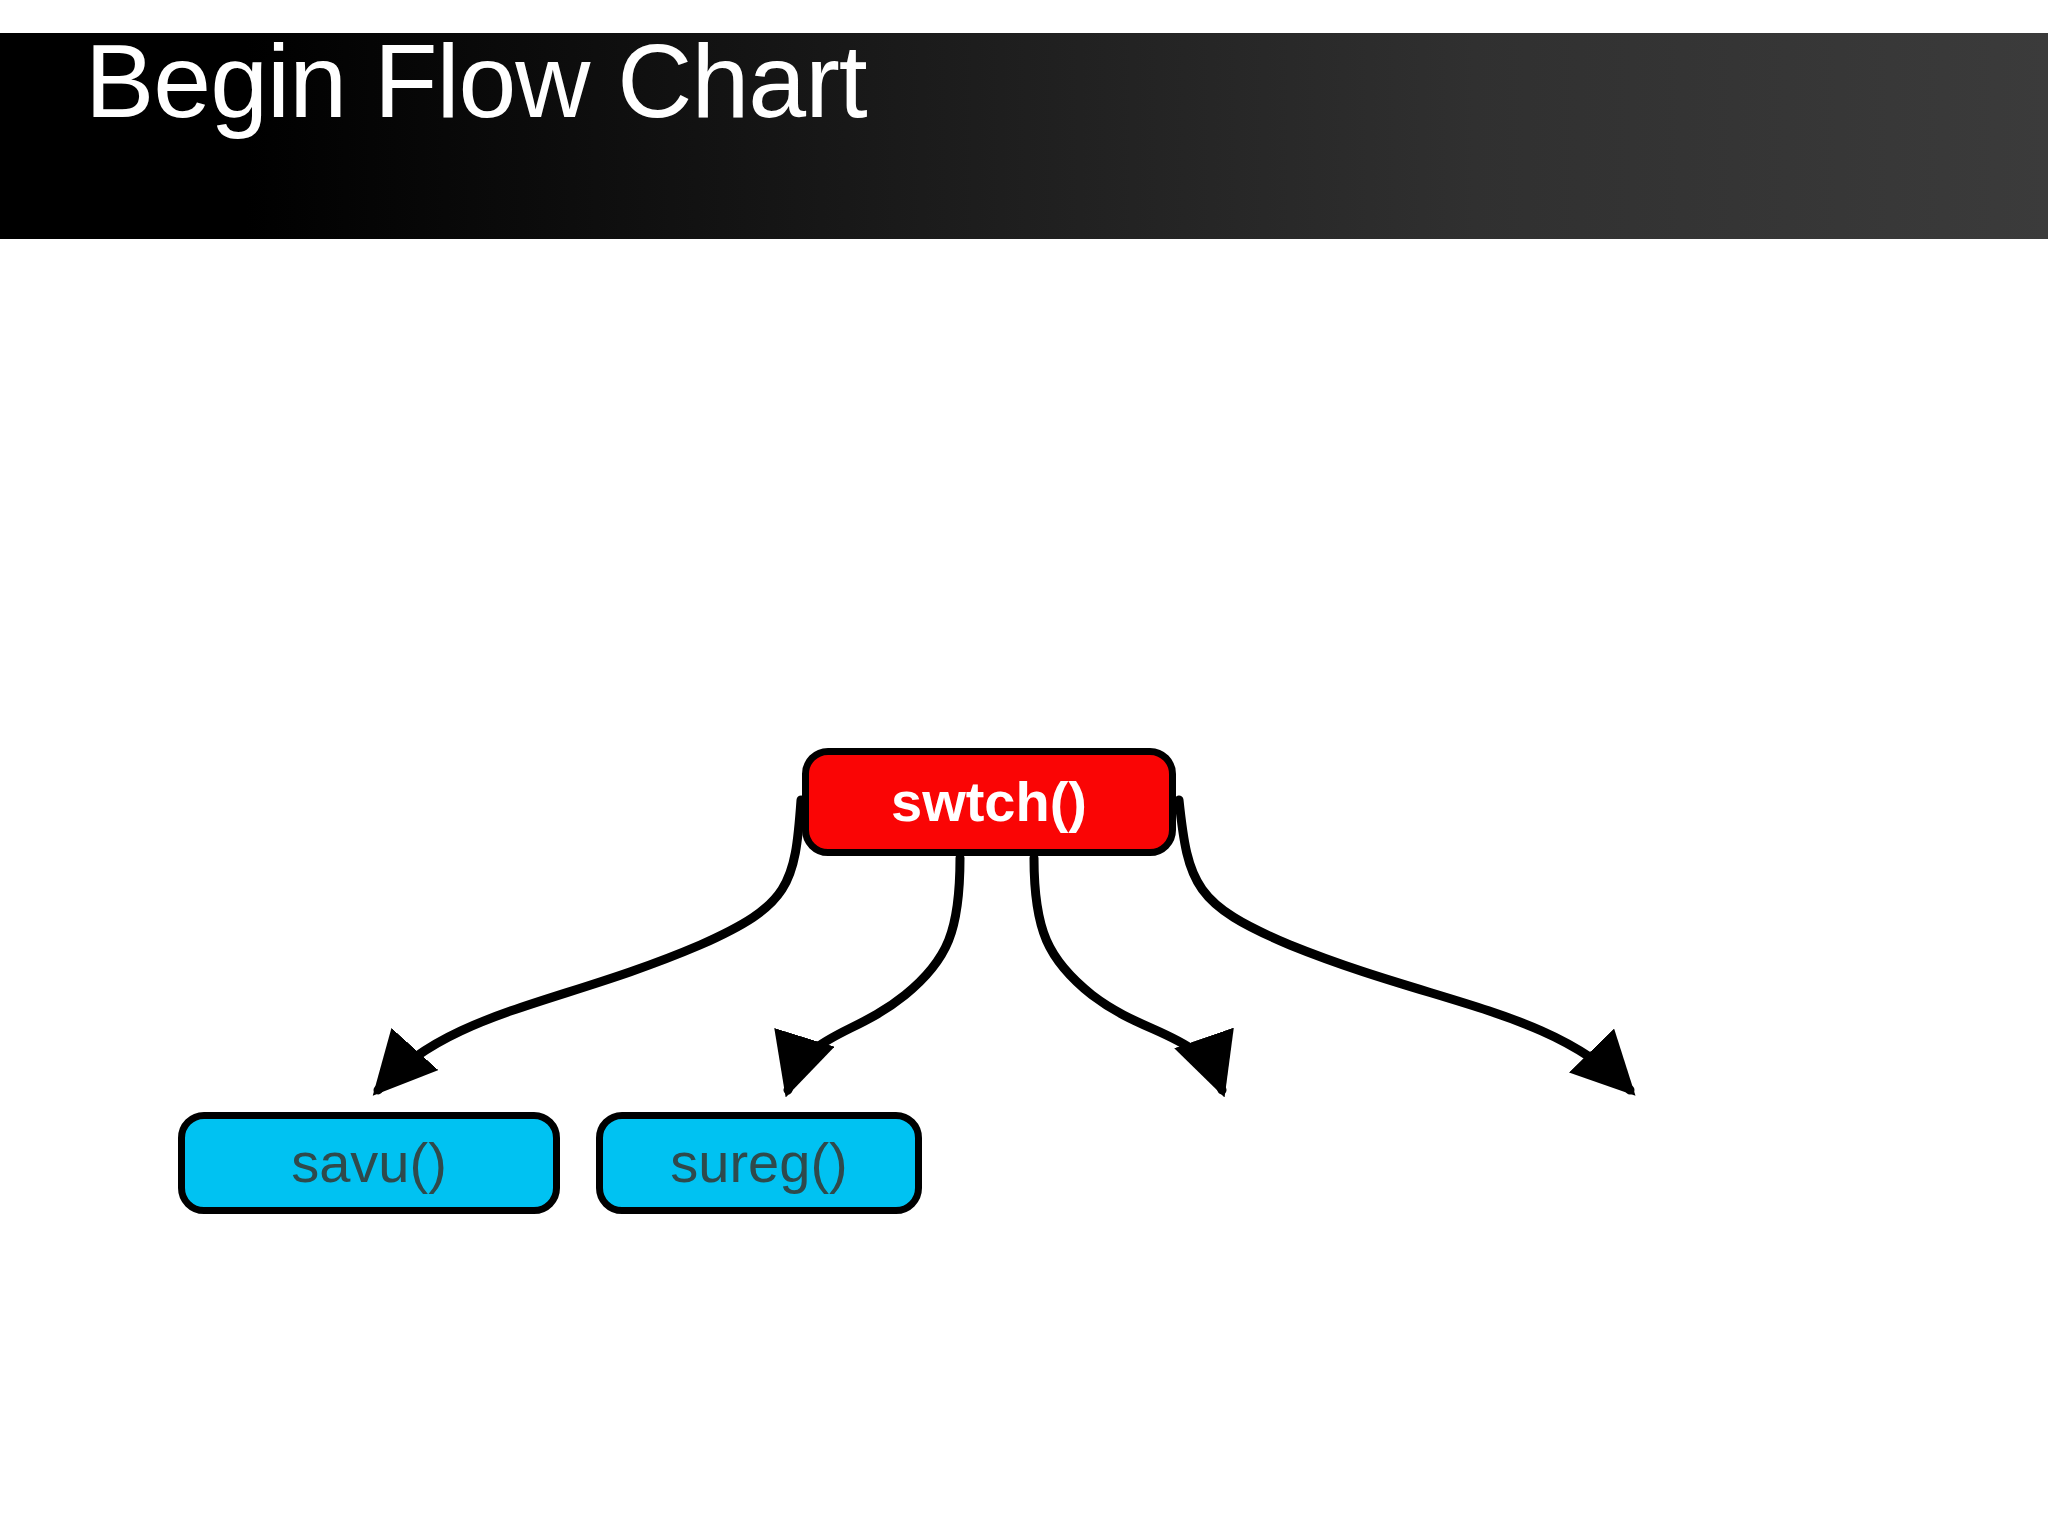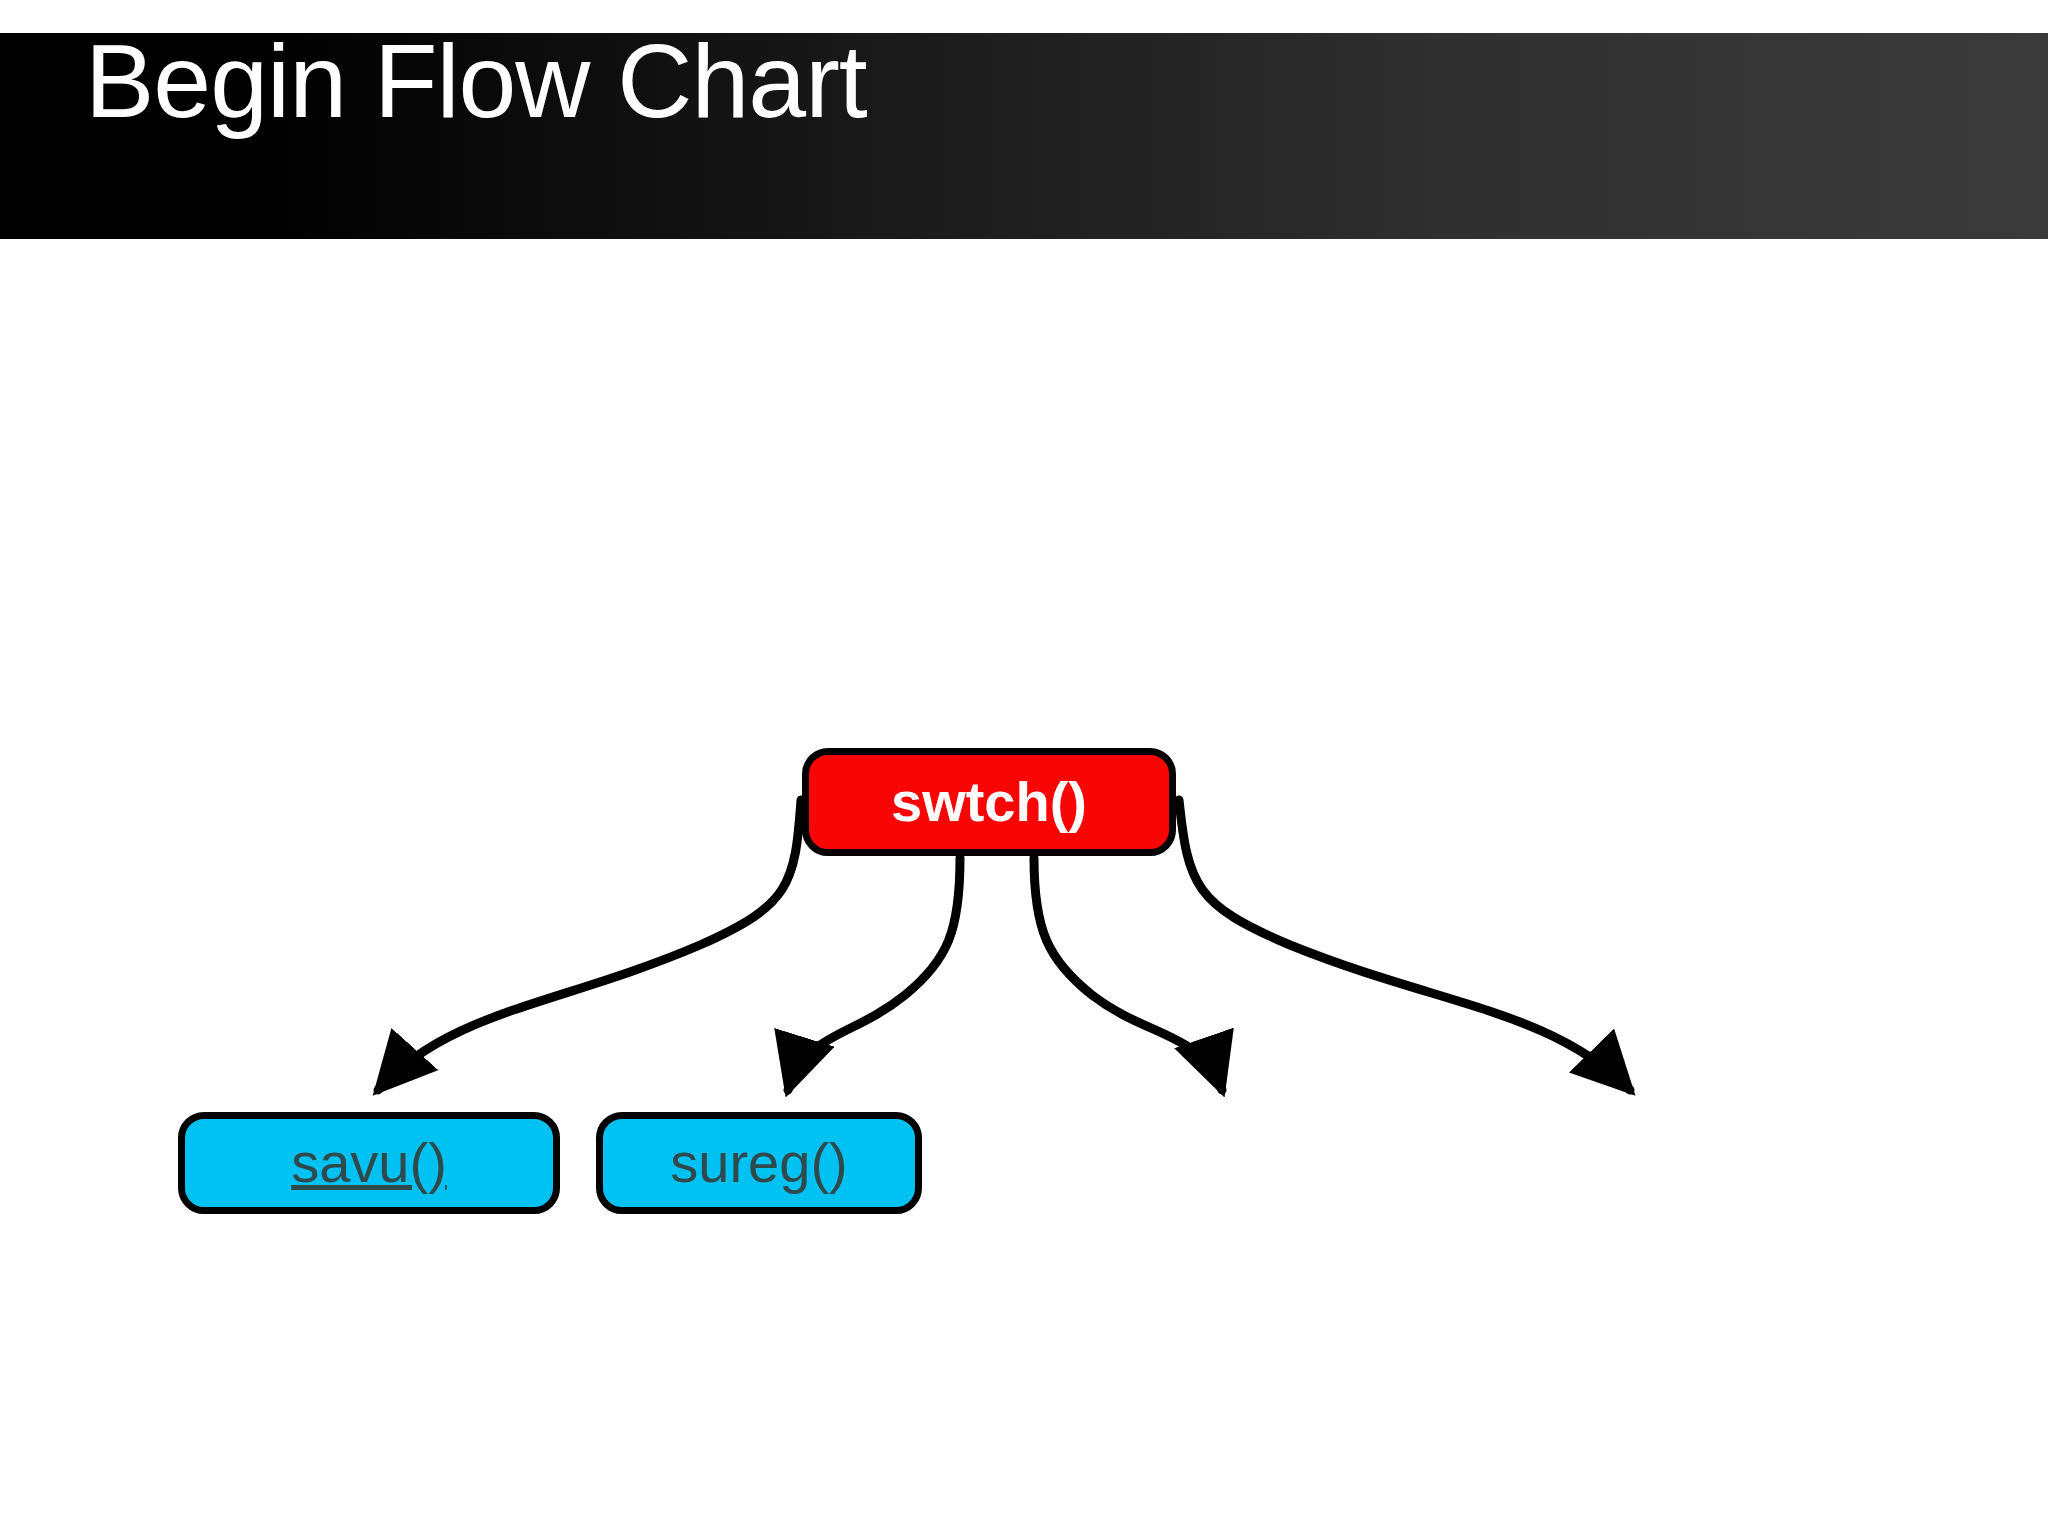--- a/index.html
+++ b/index.html
@@ -88,21 +88,21 @@
     height: 108px;
   }
   .node-leaf {
     background: #00c2f2;
     color: #2f4a4c;
     font-weight: 400;
     font-size: 56px;
     top: 1112px;
     height: 102px;
   }
-  #node-savu   { left: 178px;  width: 382px; text-decoration: underline; }
+  #node-savu   { left: 178px;  width: 382px; }
   #node-sureg  { left: 596px;  width: 326px; }
   #node-retu   { left: 1032px; width: 376px; }
   #node-aretu  { left: 1442px; width: 372px; }
 
   .node-label { display: block; }
 </style>
 </head>
 <body>
 
 <div id="slide">

